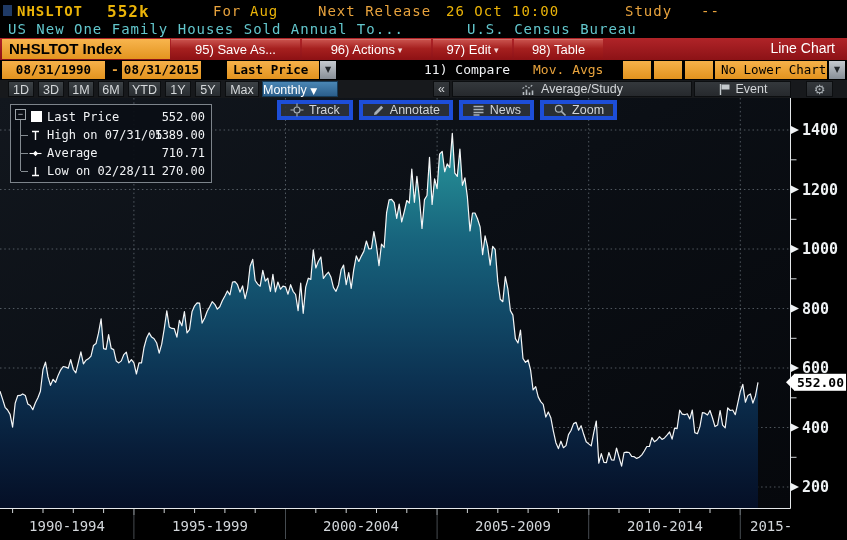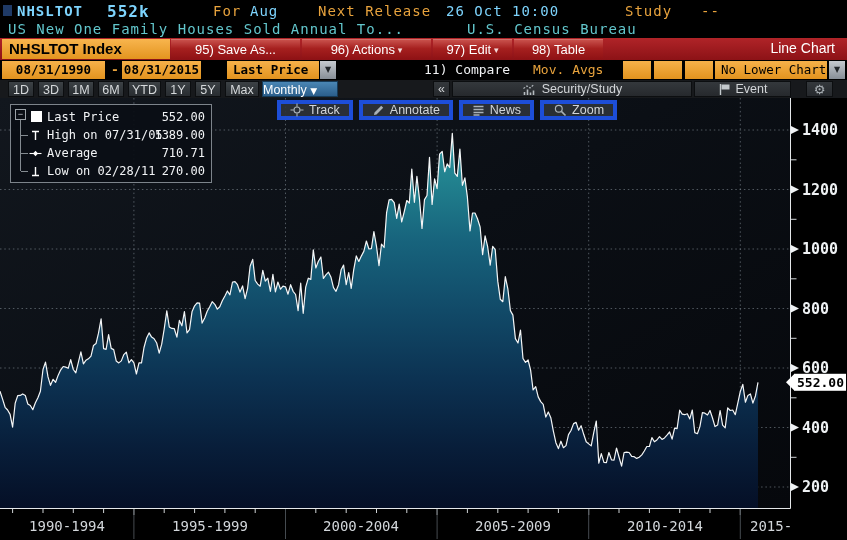--- a/index.html
+++ b/index.html
@@ -3,21 +3,21 @@
 <meta charset="utf-8">
 <style>
   html,body{margin:0;padding:0;background:#000;}
   .screen{position:relative;width:847px;height:540px;background:#000;overflow:hidden;
           font-family:"Liberation Sans",sans-serif;-webkit-font-smoothing:antialiased;}
   .mono{font-family:"DejaVu Sans Mono","Liberation Mono",monospace;}
   .abs{position:absolute;white-space:nowrap;}
 
   
   .amber{color:var(--c-amber,#e8a33d);}
-  .white{color:#7dd3fc;}
+  .white{color:#eab308;}
   .cyan{color:var(--c-cyan,#62c6cc);}
   .hdr{font-size:14px;letter-spacing:1px;}
   .hdr-big{font-size:16px;font-weight:bold;letter-spacing:1px;}
 
   
   .menubar{position:absolute;left:0;top:38px;width:847px;height:22px;
            background:linear-gradient(#b02428,#8c1216);}
   .sec-box{position:absolute;left:2px;top:39px;width:168px;height:20px;
            background:linear-gradient(#f8b54e,#e3941f);color:#000;font-size:15px;
            font-weight:bold;line-height:20px;padding-left:7px;box-sizing:border-box;}
@@ -137,21 +137,21 @@
   <div class="gbtn" style="left:433px;width:17px;">
       <span>«</span>
     </div>
   <div class="gbtn" style="left:452px;width:240px;">
     <span class="gicon">
       <svg width="15" height="13" viewBox="0 0 15 13">
           <path d="M2.5 12V9M5.5 12V6.5M8.5 12V9.5M11.5 12V7.5" stroke="#b6bcc1" stroke-width="1.6" fill="none"></path>
           <path d="M1.5 5.5l3.5-2.5 3 2 4-3.5" stroke="#b6bcc1" stroke-width="1.1" fill="none" stroke-dasharray="2 1.4"></path>
         </svg>
     </span>
-    <span>Security/Study</span>
+    <span>Average/Study</span>
   </div>
   <div class="gbtn" style="left:694px;width:97px;">
     <span class="gicon">
       <svg width="13" height="13" viewBox="0 0 13 13">
           <path d="M2.5 1v11" stroke="#c3c9cd" stroke-width="1.4"></path>
           <path d="M3.5 1.5h8v5h-8z" fill="#c3c9cd"></path>
         </svg>
     </span>
     <span>Event</span>
   </div>

